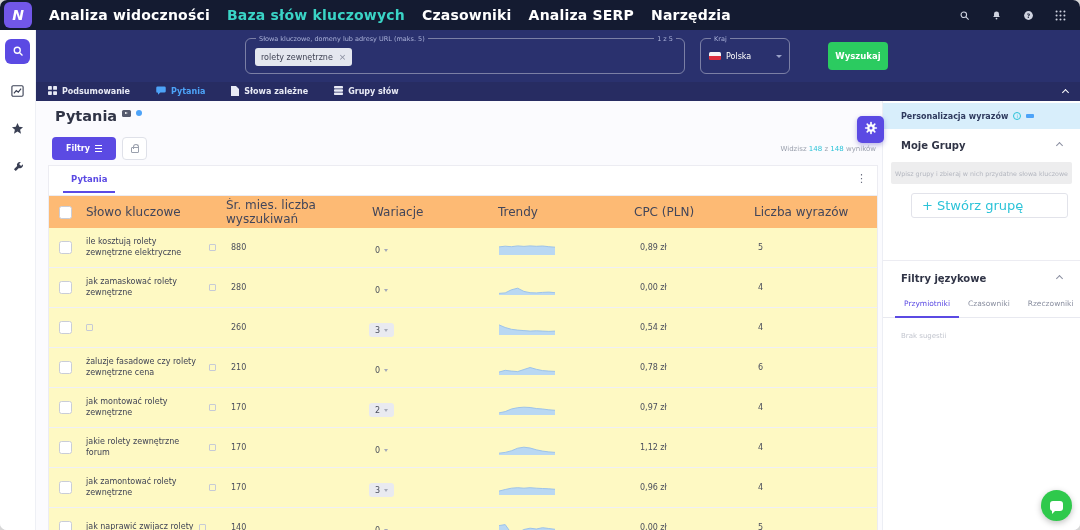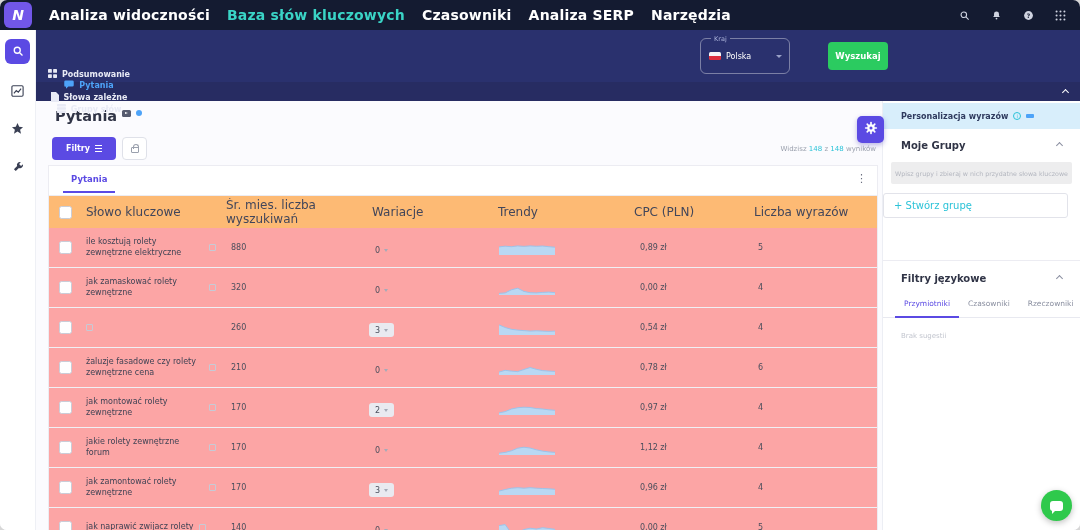--- a/index.html
+++ b/index.html
@@ -59,21 +59,21 @@
   .results-info { position:absolute; right:6px; top:44px; font-size:7px; color:#9aa0ad; }
   .results-info b { color:#2cc3d8; font-weight:normal; }
 
   
   .table-card { position:absolute; left:12px; top:64px; width:830px; height:420px; background:#fff; border:1px solid #ececf2; border-bottom:none; }
   .tabstrip { position:relative; height:30px; border-bottom:1px solid #ececf2; }
   .ttab { position:absolute; left:14px; top:8px; font-size:8.5px; font-weight:bold; color:#5b4ae3; padding:0 8px 7px; border-bottom:2px solid #5b4ae3; cursor:pointer; }
   .dots { position:absolute; right:10px; top:7px; font-size:11px; color:#6b7080; cursor:pointer; line-height:1; }
   .thead, .trow { display:grid; grid-template-columns:30px 137px 145px 130px 135px 120px 133px; align-items:center; }
   .thead { height:32px; background:#fdba74; font-size:12px; font-weight:400; color:#42465a; }
-  .trow { height:40px; border-bottom:1px solid #f0f0f5; background:#fca5a5; }
+  .trow { height:40px; border-bottom:1px solid #f0f0f5; background:#fef9c3; }
   .cell { overflow:hidden; }
   .c-check { display:flex; justify-content:flex-start; padding-left:10px; }
   .cb { width:13px; height:13px; border:1.5px solid #c9cdd8; border-radius:2.5px; background:#fff; cursor:pointer; }
   .h-kw { padding-left:7px; } .h-num { padding-left:10px; } .h-var { padding-left:11px; } .h-trend { padding-left:7px; } .h-cpc { padding-left:8px; } .h-words { padding-left:8px; }
   .c-kw { padding-left:7px; display:flex; align-items:center; gap:5px; }
   .kw-text { font-size:8px; color:#3e4254; line-height:1.35; max-width:118px; }
   .kicon { flex:none; width:7px; height:7px; border:1px solid #c6cad6; border-radius:1px; }
   .c-num { padding-left:15px; font-size:8px; color:#4a4e5c; }
   .c-var { padding-left:8px; }
   .var { display:inline-flex; align-items:center; gap:4px; font-size:8px; color:#4a4e5c; padding:2.5px 6px; border-radius:3px; cursor:pointer; }
@@ -87,22 +87,22 @@
   .rightbar { position:absolute; left:882px; top:101px; width:198px; bottom:0; background:#fff; border-left:1px solid #eceef4; z-index:15; }
   .pers-strip { position:absolute; left:0; top:2px; width:198px; height:26px; background:#d8eefb; display:flex; align-items:center; padding-left:18px; gap:5px; }
   .pers-title { font-size:8px; font-weight:bold; color:#2f3a5e; }
   .i-badge { width:8px; height:8px; border:1px solid #2cc3d8; border-radius:50%; color:#2cc3d8; font-size:5px; display:flex; align-items:center; justify-content:center; }
   .dash-badge { width:8px; height:4px; border-radius:1px; background:#4da3f8; }
   .side-sec-head { display:flex; align-items:center; justify-content:space-between; padding:0 18px; font-size:10px; font-weight:bold; color:#303446; }
   .sec-groups { margin-top:39px; }
   .chev-up { width:5px; height:5px; border-left:1.5px solid #8a8fa0; border-top:1.5px solid #8a8fa0; transform:rotate(45deg); cursor:pointer; }
   .groups-placeholder { margin:11px 8px 0; height:22px; background:#ededee; border-radius:2px; display:flex; align-items:center; justify-content:center;
                         font-size:6.3px; color:#b3b6bf; white-space:nowrap; overflow:hidden; padding:0 4px; }
-  .create-group { margin:9px 12px 0 0; height:25px; border:1px solid #e2e3ea; border-radius:3px; display:flex; align-items:center; padding-left:10px;
-                  font-size:10px; color:#2cc3d8; cursor:pointer; background:#fff; }
+  .create-group { margin:9px 12px 0 28px; height:25px; border:1px solid #e2e3ea; border-radius:3px; display:flex; align-items:center; padding-left:10px;
+                  font-size:13px; color:#2cc3d8; cursor:pointer; background:#fff; }
   .sec-lang { margin-top:42px; padding-top:12px; border-top:1px solid #ececf2; }
   .lang-tabs { margin-top:10px; display:flex; border-bottom:1px solid #e8e9f0; padding-left:12px; }
   .ltab { font-size:7.5px; color:#8a8fa0; padding:5px 9px 8px; cursor:pointer; white-space:nowrap; }
   .ltab.active { color:#5b4ae3; border-bottom:2px solid #5b4ae3; margin-bottom:-1px; }
   .empty-text { margin:14px 0 0 18px; font-size:7px; color:#c3c6cf; }
 
   
   .gear-btn { position:absolute; left:857px; top:116px; width:27px; height:27px; border-radius:5px; background:#5b4ae3;
               display:flex; align-items:center; justify-content:center; box-shadow:0 2px 5px rgba(60,50,180,.35); cursor:pointer; z-index:40; }
   .chat-btn { position:absolute; left:1041px; top:490px; width:31px; height:31px; border-radius:50%; background:#2fc94c;
@@ -180,34 +180,42 @@
           </svg></span>
     </div>
     <div class="tool">
       <span><svg width="12" height="12" viewBox="0 0 16 16">
             <path d="M14.5 4.2a4 4 0 0 1-5.3 5L5 13.4 2.6 11l4.2-4.2a4 4 0 0 1 5-5.3L9.4 3.9l2.7 2.7 2.4-2.4z" fill="#3a4054"></path>
           </svg></span>
     </div>
   </aside>
 
   <section class="searchband">
+    <div class="field kw-field">
+      <span class="field-label">Słowa kluczowe, domeny lub adresy URL (maks. 5)</span>
+      <span class="field-counter">1 z 5</span>
+      <span class="chip">
+        <span>rolety zewnętrzne</span>
+        <span class="chip-x">×</span>
+      </span>
+    </div>
     <div class="field country-field">
       <span class="field-label">Kraj</span>
       <span class="flag">
           <i class="f-top"></i>
           <i class="f-bot"></i>
         </span>
       <span class="country-name">Polska</span>
       <span class="caret-down"></span>
     </div>
     <button class="search-btn">Wyszukaj</button>
   </section>
 
   <nav class="tabsbar">
-    <div id="module-tabs" style="display:flex;align-items:center;flex-direction:column;">
+    <div id="module-tabs" style="display:flex;align-items:center;">
         <div class="mtab">
           <span><svg width="9" height="9" viewBox="0 0 10 10">
               <g fill="currentColor">
                 <rect width="4.3" height="4.3" rx="0.8"></rect>
                 <rect x="5.7" width="4.3" height="4.3" rx="0.8"></rect>
                 <rect y="5.7" width="4.3" height="4.3" rx="0.8"></rect>
                 <rect x="5.7" y="5.7" width="4.3" height="4.3" rx="0.8"></rect>
               </g>
             </svg></span>
           <span>Podsumowanie</span>
@@ -300,21 +308,21 @@
             <div class="cell c-words">5</div>
           </div>
           <div class="trow">
             <div class="cell c-check">
               <span class="cb"></span>
             </div>
             <div class="cell c-kw">
               <span class="kw-text">jak zamaskować rolety zewnętrzne</span>
               <span class="kicon"></span>
             </div>
-            <div class="cell c-num">320</div>
+            <div class="cell c-num">280</div>
             <div class="cell c-var"><span class="var">0<i class="tri"></i></span></div>
             <div class="cell c-trend">
               <svg width="56" height="16">
                 <polygon fill="#b9d8f3" points="0,15 0.0,13.4 6.2,12.9 12.4,9.8 18.7,8.2 24.9,11.4 31.1,12.7 37.3,12.9 43.6,12.4 49.8,12.1 56.0,12.7 56,15"></polygon>
                 <polyline fill="none" stroke="#9dc3ea" stroke-width="1" points="0.0,13.4 6.2,12.9 12.4,9.8 18.7,8.2 24.9,11.4 31.1,12.7 37.3,12.9 43.6,12.4 49.8,12.1 56.0,12.7"></polyline>
               </svg>
             </div>
             <div class="cell c-cpc">0,00 zł</div>
             <div class="cell c-words">4</div>
           </div>

